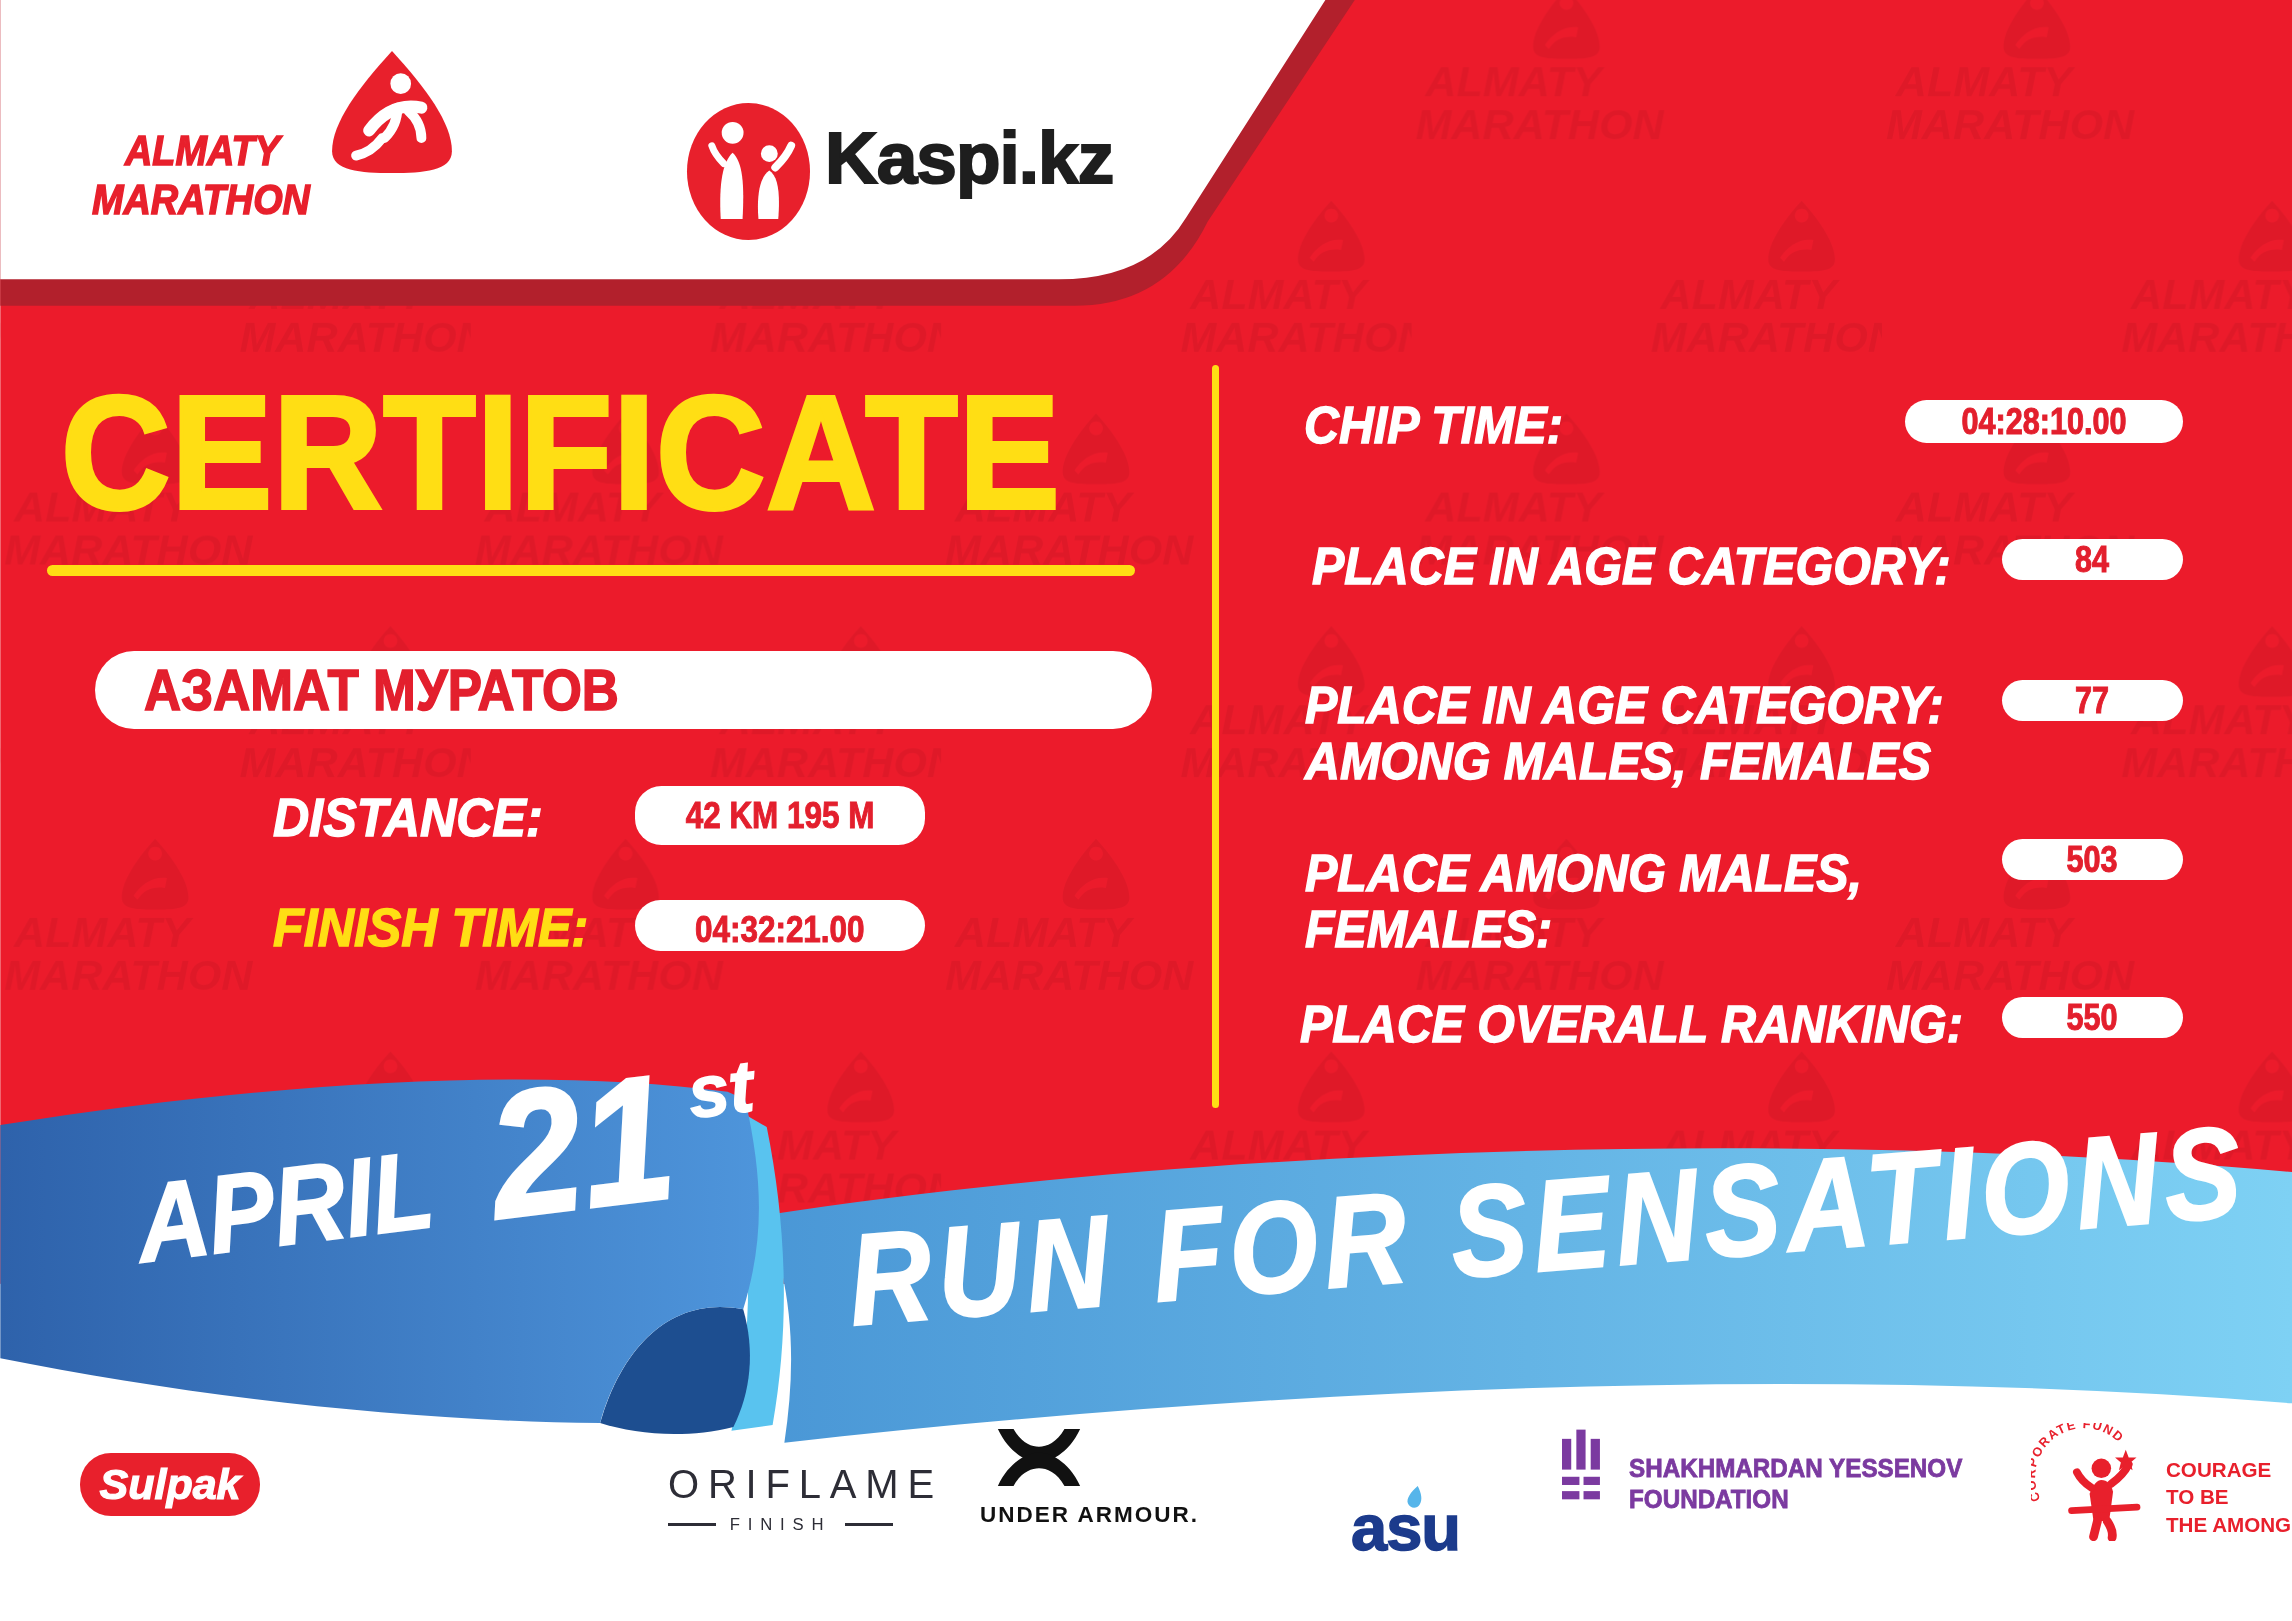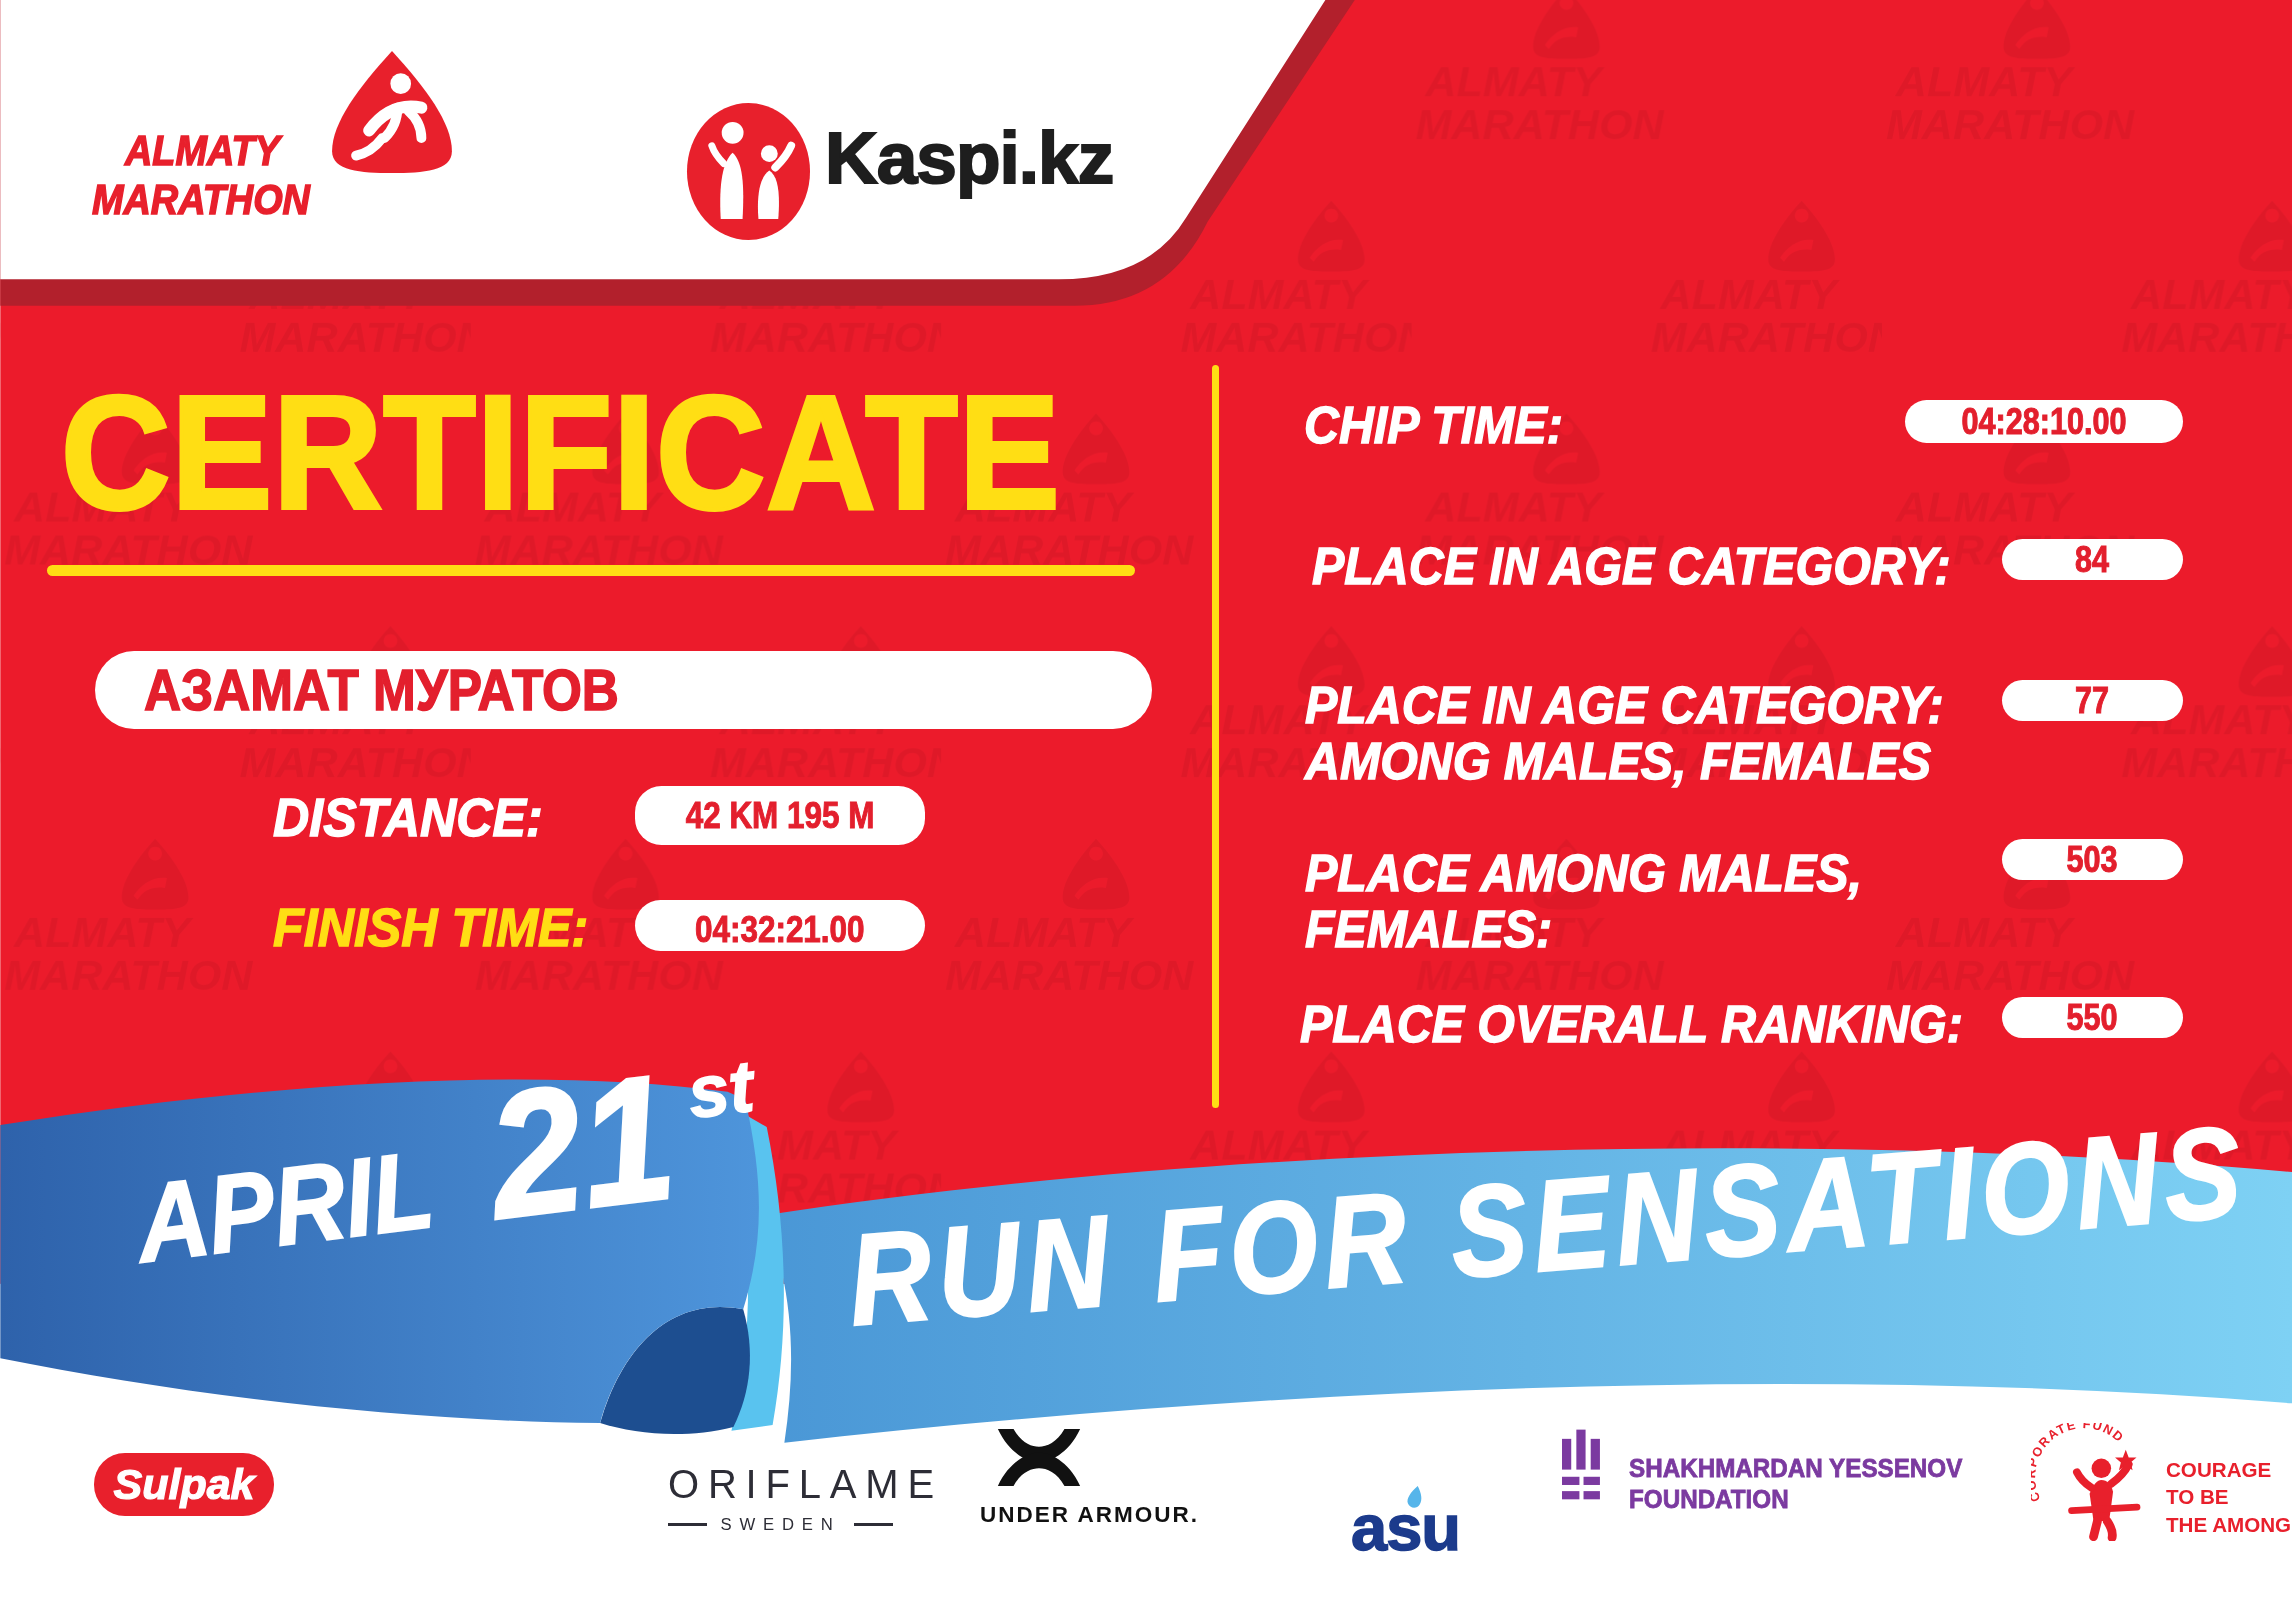--- a/index.html
+++ b/index.html
@@ -184,30 +184,30 @@
     <span>550</span>
   </div>
 
   <div class="abs date-wrap" style="left:147px;top:1098px;">
     <span class="date-month">APRIL</span>
     <span class="date-day">21</span>
     <span class="date-suffix">st</span>
   </div>
   <div class="abs slogan" style="left:855px;top:1206px;">RUN FOR SENSATIONS</div>
 
-  <div class="abs sulpak-pill" style="left:94px;top:1453px;width:180px;height:63px;">
+  <div class="abs sulpak-pill" style="left:80px;top:1453px;width:180px;height:63px;">
     <span>Sulpak</span>
   </div>
 
 
   <div class="abs" style="left:668px;top:1462px;width:225px;text-align:center;">
     <div class="ori-word">ORIFLAME</div>
     <div class="ori-sub" style="justify-content:center;margin-top:7.8px;">
       <div class="line"></div>
-      <span>SWEDEN</span>
+      <span>FINISH</span>
       <div class="line"></div>
     </div>
   </div>
 
   <div class="abs" style="left:980px;top:1429px;width:118px;text-align:center;">
     <svg viewBox="0 0 96 58" width="94" height="57">
       <path d="M6,0 C18,26 38,34 48,34 C58,34 78,26 90,0 L74,0 C66,14 56,18 48,18 C40,18 30,14 22,0 Z" fill="#111"></path>
       <path d="M6,58 C18,32 38,24 48,24 C58,24 78,32 90,58 L74,58 C66,44 56,40 48,40 C40,40 30,44 22,58 Z" fill="#111"></path>
     </svg>
     <div class="ua-word" style="margin-top:11.8px;">UNDER ARMOUR.</div>

